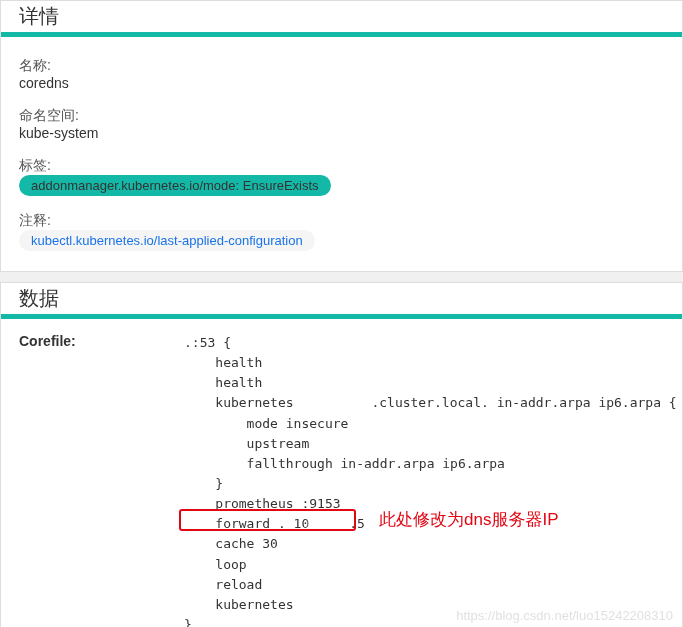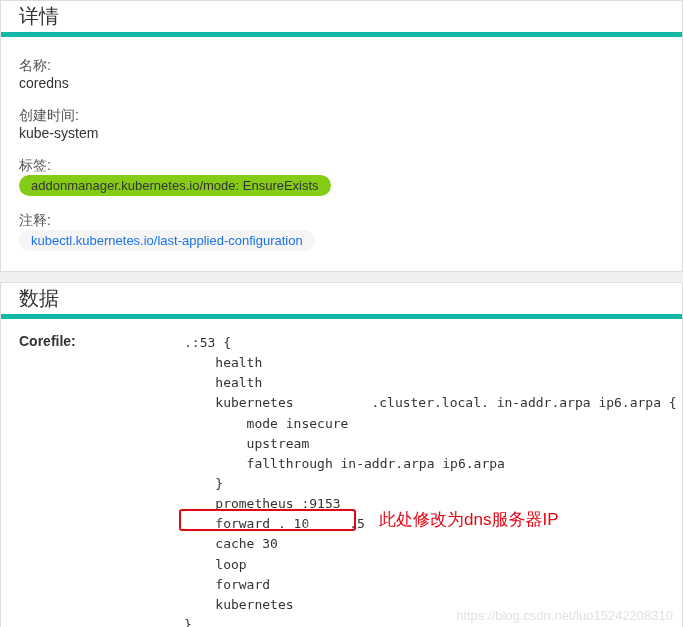--- a/index.html
+++ b/index.html
@@ -40,21 +40,21 @@
       width: 165px;
       color: #555;
       flex-shrink: 0;
     }
     .detail-value {
       color: #333;
       flex: 1;
     }
     .tag-pill {
       display: inline-block;
-      background: #84cc16;
+      background: #14b8a6;
       color: #333;
       border-radius: 14px;
       padding: 3px 12px;
       font-size: 13px;
     }
     .link-pill {
       display: inline-block;
       background: #f5f5f5;
       color: #1a73e8;
       border-radius: 14px;
@@ -128,21 +128,21 @@
 <body>
 
 <div class="panel">
   <div class="panel-header">详情</div>
   <div class="panel-body">
     <div class="detail-row">
       <div class="detail-label">名称:</div>
       <div class="detail-value">coredns</div>
     </div>
     <div class="detail-row">
-      <div class="detail-label">创建时间:</div>
+      <div class="detail-label">命名空间:</div>
       <div class="detail-value">kube-system</div>
     </div>
     <div class="detail-row">
       <div class="detail-label">标签:</div>
       <div class="detail-value">
         <span class="tag-pill">addonmanager.kubernetes.io/mode: EnsureExists</span>
       </div>
     </div>
     <div class="detail-row">
       <div class="detail-label">注释:</div>
@@ -162,21 +162,21 @@
 <span>    health</span>
 <span>    kubernetes </span><span class="redact"></span><span>.cluster.local. in-addr.arpa ip6.arpa {</span>
 <span>        mode insecure</span>
 <span>        upstream</span>
 <span>        fallthrough in-addr.arpa ip6.arpa</span>
 <span>    }</span>
 <span>    prometheus :9153</span>
 <span>    forward . 10</span><span class="redact-sm"></span><span>.5</span>
 <span>    cache 30</span>
 <span>    loop</span>
-<span>    forward</span>
+<span>    reload</span>
 <span>    kubernetes</span>
 <span>}</span></div>
     <div class="highlight-box"></div>
     <div class="annotation">此处修改为dns服务器IP</div>
   </div>
 </div>
 
 <div class="watermark">https://blog.csdn.net/luo15242208310</div>
 
 </body></html>

